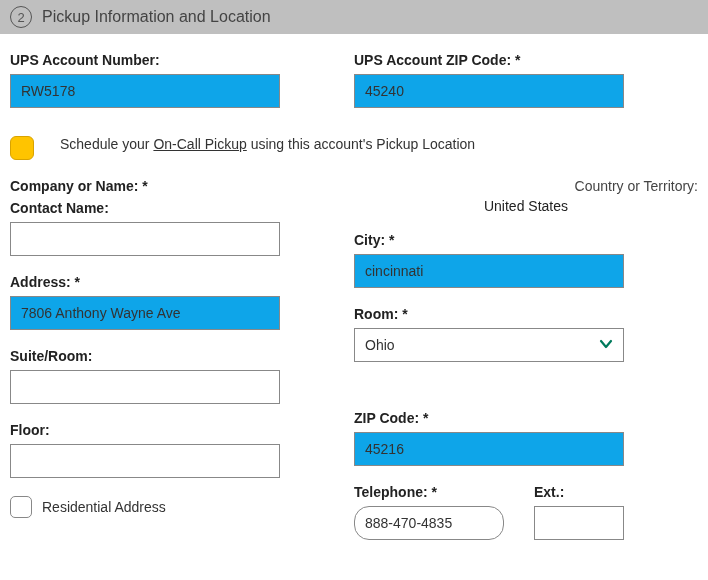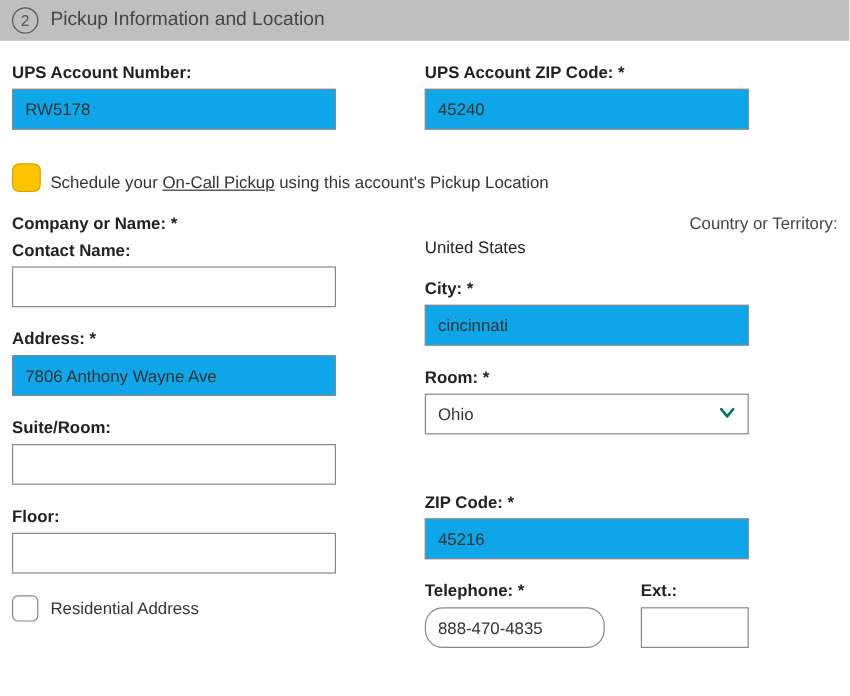--- a/index.html
+++ b/index.html
@@ -4,24 +4,24 @@
   <style>
     * { box-sizing: border-box; margin: 0; padding: 0; }
     body { font-family: Arial, Helvetica, sans-serif; font-size: 14px; color: #333; background: #fff; width: 708px; }
     .section-header { background: #bfbfbf; display: flex; align-items: center; padding: 6px 10px; }
     .step-circle { width: 22px; height: 22px; border: 1.5px solid #555; border-radius: 50%; display: flex; align-items: center; justify-content: center; font-size: 13px; color: #555; margin-right: 10px; }
     .section-title { font-size: 16px; color: #444; font-weight: 400; text-align: center; }
     .form-area { display: flex; padding: 18px 10px 10px 10px; }
     .col { flex: 1; }
     .label { font-weight: bold; font-size: 14px; color: #222; margin-bottom: 6px; display: block; }
     .static-label { font-size: 14px; color: #444; margin-bottom: 4px; text-align: right; }
-    .static-value { font-size: 14px; color: #222; margin-bottom: 18px; }
+    .static-value { font-size: 14px; color: #222; margin-bottom: 18px; text-align: center; }
     input.text-input, select.text-input { width: 270px; height: 34px; border: 1px solid #888; padding: 0 10px; font-size: 14px; color: #333; background: #fff; margin-bottom: 18px; }
     input.filled { background: #0ea5e9; }
-    .on-call-row { display: flex; align-items: flex-end; padding: 0 10px 18px 10px; gap: 8px; }
+    .on-call-row { display: flex; align-items: flex-start; padding: 0 10px 18px 10px; gap: 26px; }
     .yellow-box { width: 24px; height: 24px; background: #ffc400; border: 1.5px solid #d9a300; border-radius: 6px; flex-shrink: 0; }
     .on-call-text { font-size: 14px; color: #333; }
     .on-call-link { text-decoration: underline; color: #333; }
     .checkbox-row { display: flex; align-items: center; padding: 0 10px 18px 10px; gap: 10px; }
     .checkbox-box { width: 22px; height: 22px; border: 1.5px solid #888; border-radius: 5px; background: #fff; flex-shrink: 0; }
     .select-wrap { position: relative; width: 270px; margin-bottom: 18px; }
     .select-wrap input { width: 100%; }
     .chevron { position: absolute; right: 10px; top: 8px; pointer-events: none; color: #007a5c; }
     .phone-row { display: flex; gap: 30px; }
     .phone-col .text-input { width: 150px; border-radius: 15px; }

